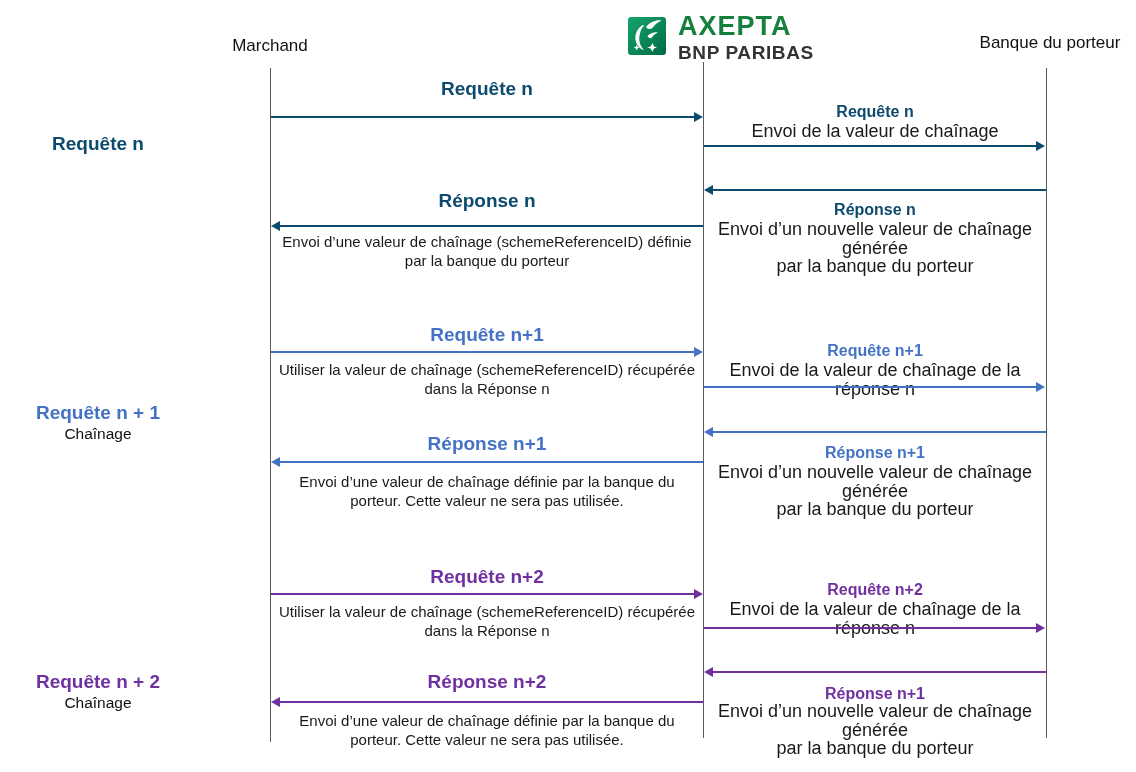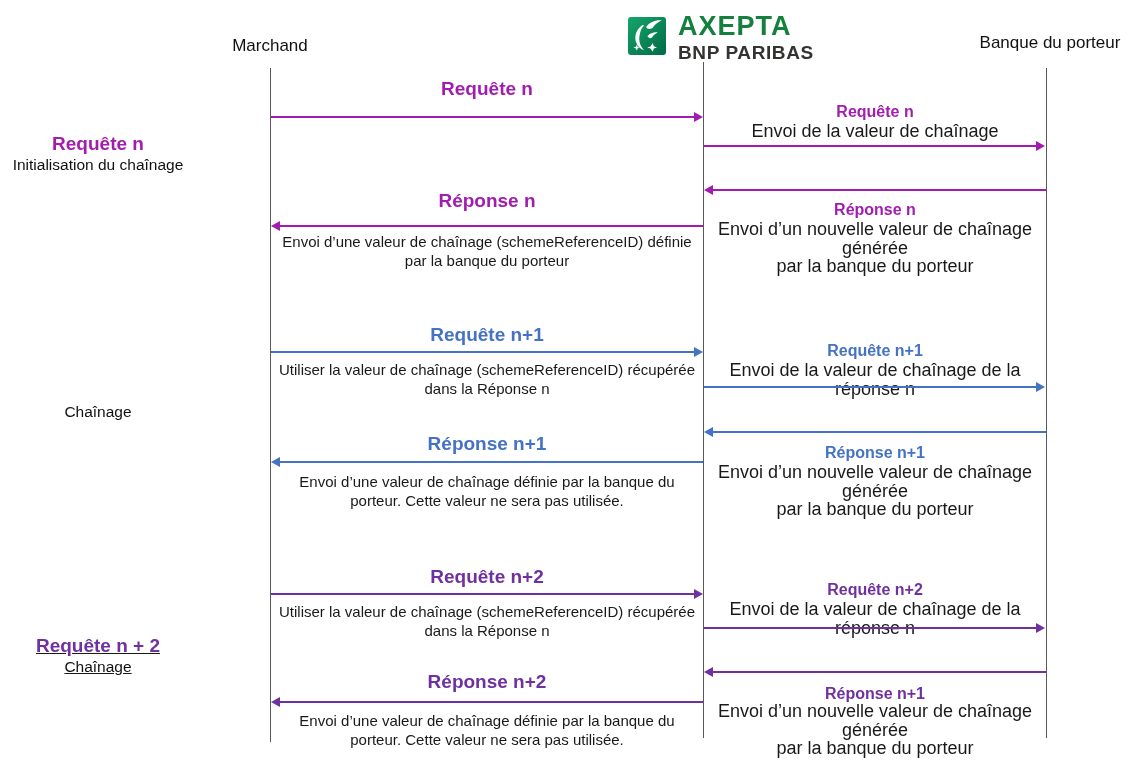--- a/index.html
+++ b/index.html
@@ -12,21 +12,21 @@
   .actor{font-size:17px;color:#111;text-align:center;}
   
   .lcol{position:absolute;left:271px;width:432px;text-align:center;}
   .rcol{position:absolute;left:704px;width:342px;text-align:center;}
   .sidelabel{position:absolute;left:0px;width:196px;text-align:center;}
   .title{font-weight:bold;font-size:19px;line-height:22px;}
   .rtitle{font-weight:bold;font-size:16px;line-height:19px;}
   .desc{font-size:15px;line-height:19px;white-space:pre-line;color:#191919;}
   .rdesc{font-size:18px;line-height:18.5px;white-space:pre-line;color:#191919;}
   .subtitle{font-size:15.5px;line-height:20px;color:#111;}
-  .c-green{color:#a21caf;}
+  .c-green{color:#0c4a6e;}
   .c-blue{color:#4472C4;}
   .c-purple{color:#7030A0;}
   .arrow{position:absolute;height:2px;background:currentColor;}
   .ah-r{position:absolute;right:-9px;top:-4px;width:0;height:0;
         border-top:5px solid transparent;border-bottom:5px solid transparent;
         border-left:9px solid currentColor;}
   .ah-l{position:absolute;left:-9px;top:-4px;width:0;height:0;
         border-top:5px solid transparent;border-bottom:5px solid transparent;
         border-right:9px solid currentColor;}
   
@@ -66,26 +66,26 @@
   </div>
 
   <div class="abs actor" style="left:960px;top:33px;width:180px;">Banque du porteur</div>
 
   <div class="lifeline" style="left:270px;top:68px;height:674px;"></div>
   <div class="lifeline" style="left:703px;top:62px;height:676px;"></div>
   <div class="lifeline" style="left:1046px;top:68px;height:670px;"></div>
 
   <div class="sidelabel" style="top:133px;">
     <div class="title c-green">Requête n</div>
-    <div class="subtitle">Initialisation du chaînage</div>
   </div>
   <div class="sidelabel" style="top:402px;">
+    <div class="title c-blue">Requête n + 1</div>
     <div class="subtitle">Chaînage</div>
   </div>
-  <div class="sidelabel" style="top:635px;text-decoration:underline;">
+  <div class="sidelabel" style="top:671px;">
     <div class="title c-purple">Requête n + 2</div>
     <div class="subtitle">Chaînage</div>
   </div>
 
   <div class="lcol title c-green" style="top:78px;">Requête n</div>
   <div class="arrow c-green" style="top:116px;left:271px;width:423px;">
       <span class="ah-r"></span>
     </div>
 
   <div class="lcol title c-green" style="top:190px;">Réponse n</div>

